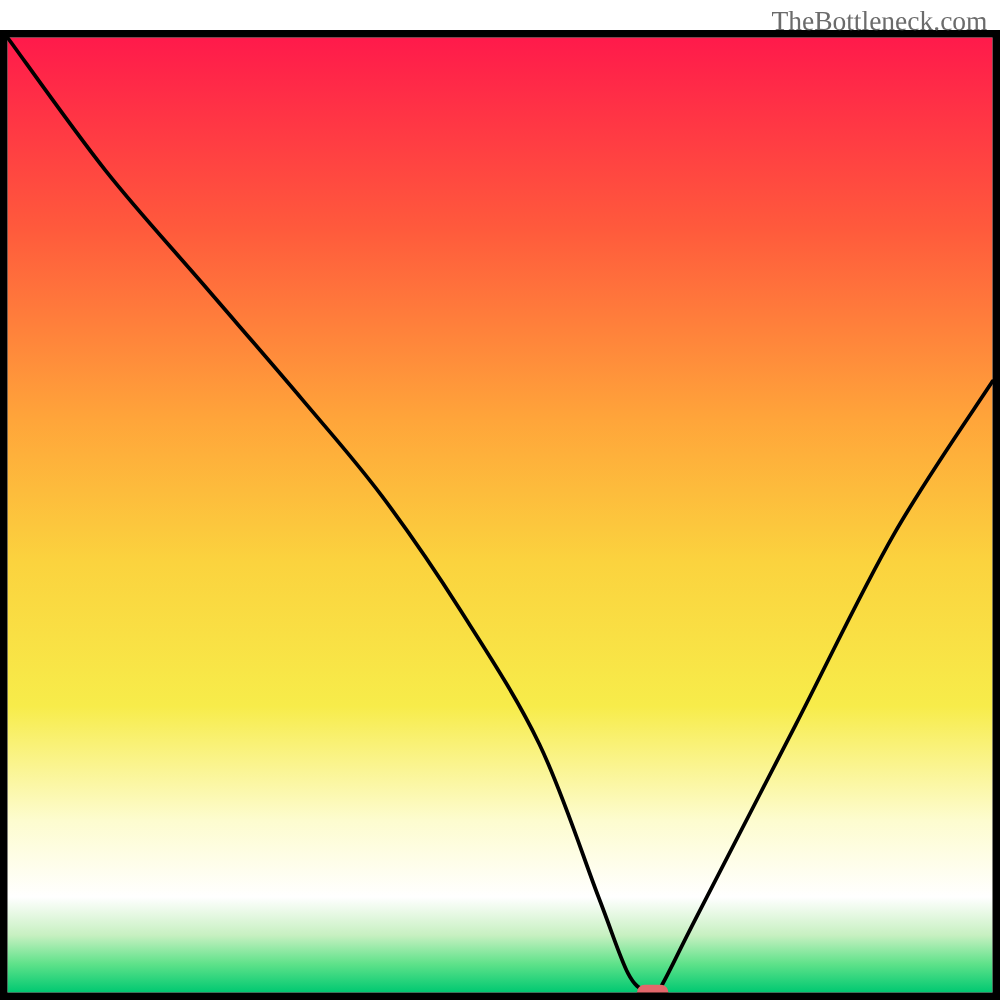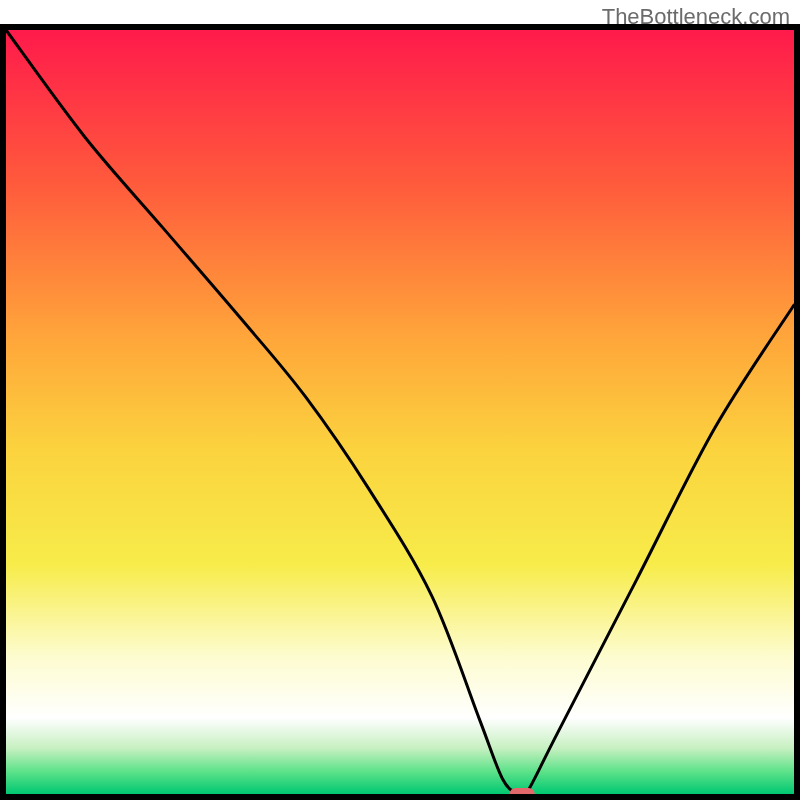--- a/index.html
+++ b/index.html
@@ -12,21 +12,21 @@
     width: 800px;
     height: 800px;
     position: relative;
   }
   .attribution {
     position: absolute;
     top: 4px;
     right: 10px;
     font-size: 22px;
     color: #6b6b6b;
-    font-family: Liberation Sans, sans-serif;
+    font-family: Liberation Serif, serif;
   }
   svg { display: block; }
 </style>
 </head>
 <body>
 
 <div class="wrap">
   <div class="attribution">TheBottleneck.com</div>
   <svg id="chart-svg" width="800" height="800" viewBox="0 0 800 800">
       <defs>

